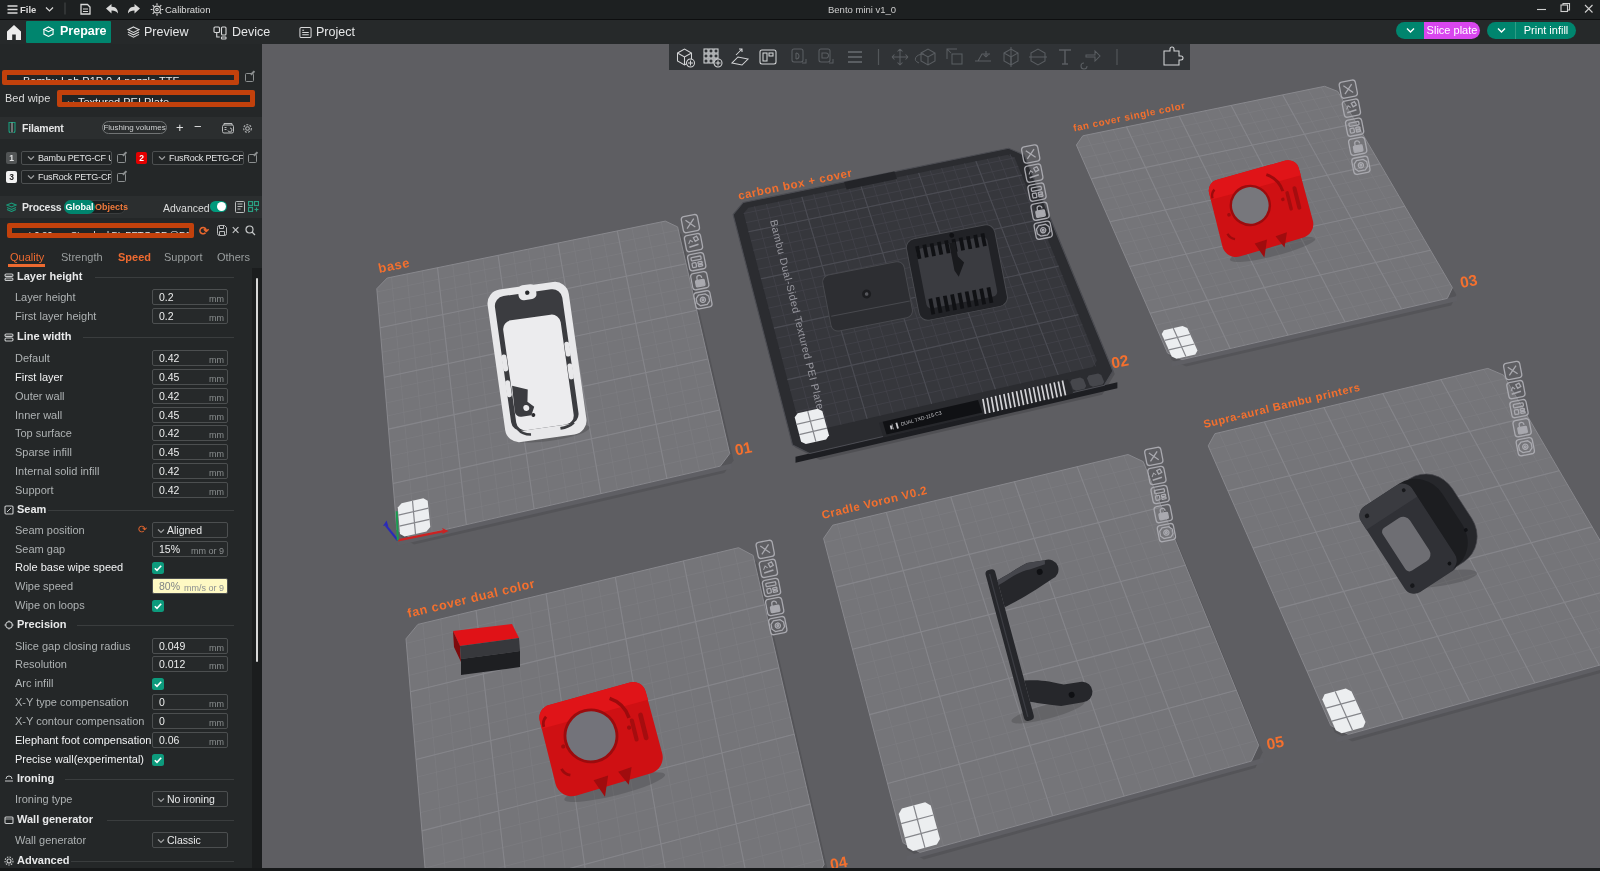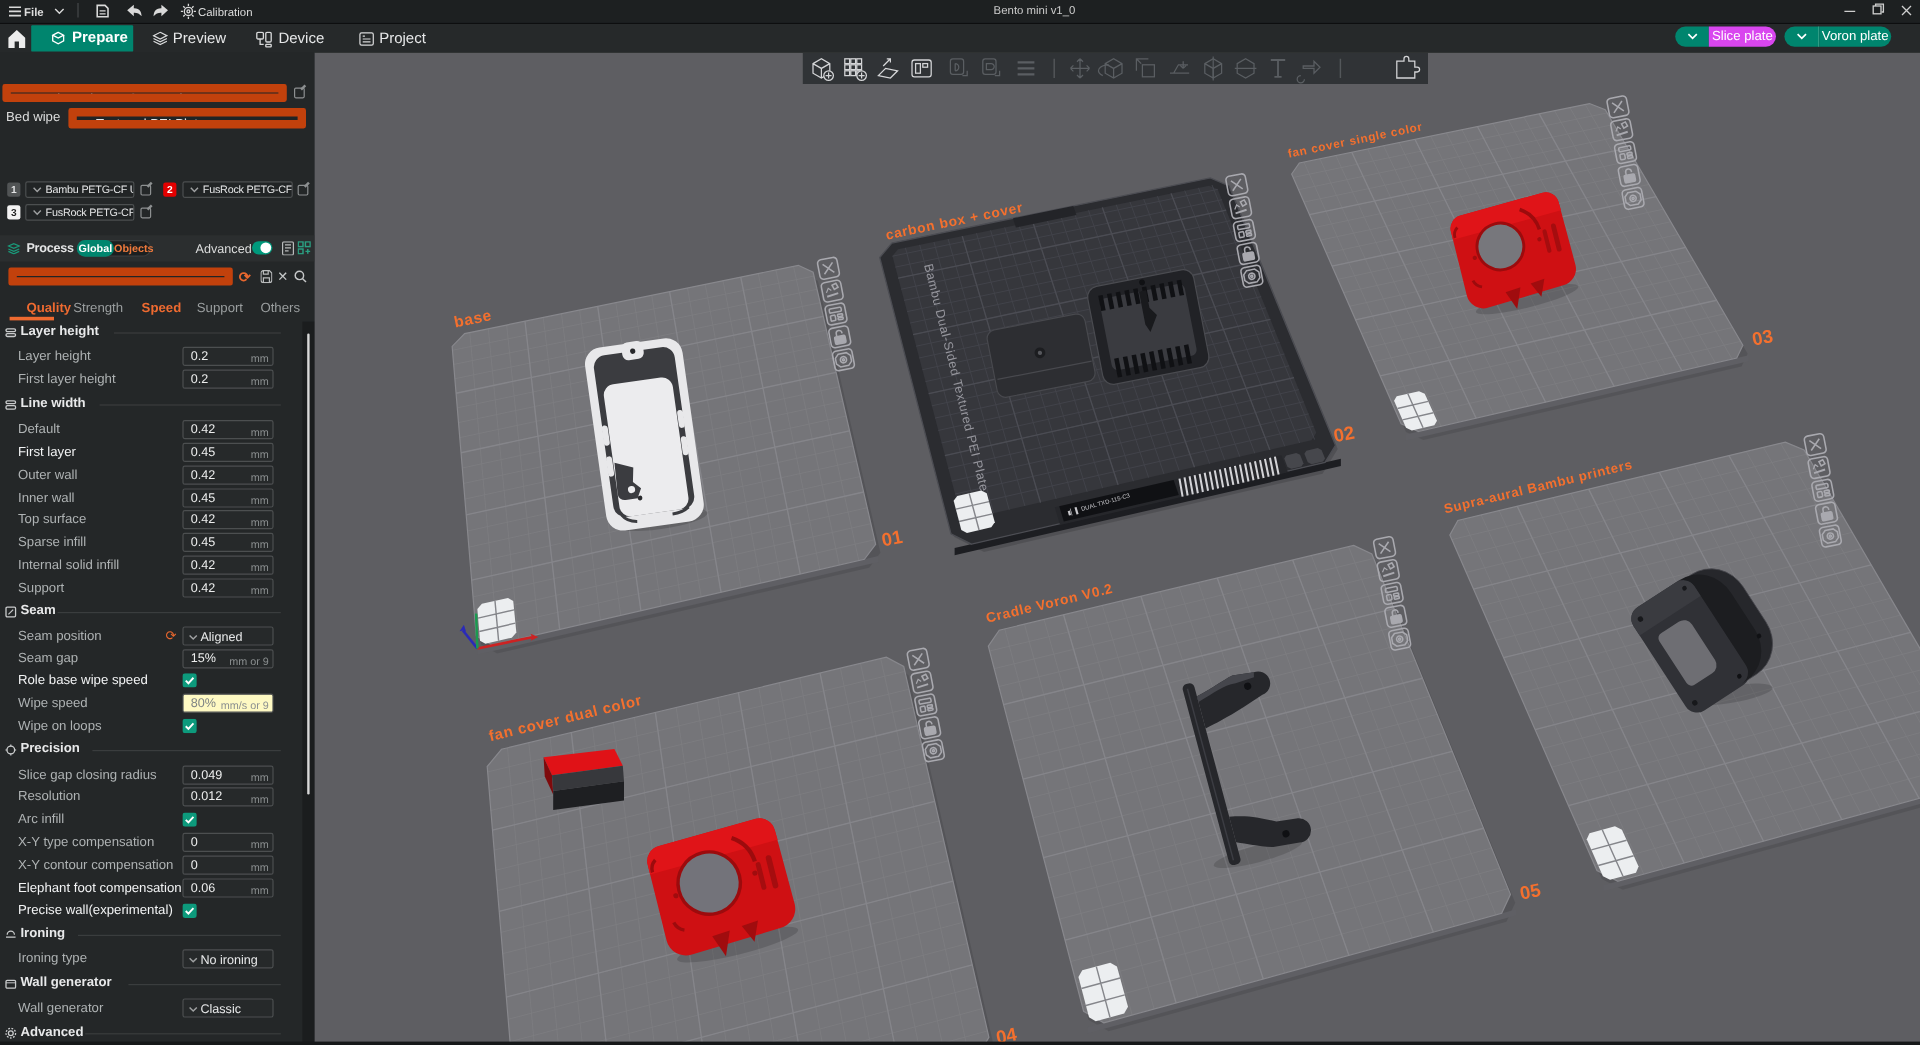--- a/index.html
+++ b/index.html
@@ -3,21 +3,21 @@
 * { margin:0; padding:0; box-sizing:border-box; }
 html,body { width:1600px; height:871px; overflow:hidden; background:#26292a; font-family:"Liberation Sans",sans-serif; }
 .abs { position:absolute; }
 #titlebar { position:absolute; left:0; top:0; width:1600px; height:19px; background:#1d2021; }
 #tabbar { position:absolute; left:0; top:19px; width:1600px; height:25px; background:#26292a; border-top:1px solid #0d0e0f; }
 .tabtxt { position:absolute; top:0; height:24px; color:#e6e7e8; font-size:12.5px; line-height:24px; }
 #panel { position:absolute; left:0; top:44px; width:262px; height:827px; background:#242728; overflow:hidden; }
 #viewport { position:absolute; left:262px; top:44px; width:1338px; height:827px; background:#5e5e62; }
 .hdr { position:absolute; left:0; width:262px; height:22px; background:#2b2e2f; }
 .hdr .ht { position:absolute; left:22px; top:5px; font-size:10.5px; letter-spacing:-0.2px; color:#e4e5e6; font-weight:bold; }
-.combo { position:absolute; background:#212425; border:7px solid #c2410c; border-radius:2px; color:#e8e9ea; font-size:11px; white-space:nowrap; overflow:hidden; }
+.combo { position:absolute; background:#212425; border:5px solid #c2410c; border-radius:2px; color:#e8e9ea; font-size:11px; white-space:nowrap; overflow:hidden; }
 .grp { position:absolute; left:0; width:250px; height:16px; }
 .grp .gt { position:absolute; left:17px; top:1px; font-size:11px; font-weight:bold; color:#e8e9ea; }
 .grp .gl { position:absolute; right:16px; top:8px; border-top:1px solid #3a3d3e; }
 .row { position:absolute; left:0; width:250px; height:17px; }
 .row .lab { position:absolute; left:15px; top:2px; font-size:11px; color:#aeb2b3; }
 .row .lab.mod { color:#f2f3f4; }
 .row .inp { position:absolute; left:152px; top:0; width:76px; height:16px; background:#26292a; border:1px solid #4c4f50; border-radius:2px; }
 .row .inp.dis { background:#fef9c3; }
 .row .inp .val { position:absolute; left:6px; top:1px; font-size:10.5px; color:#eceded; }
 .row .inp.dis .val { color:#7f8485; }
@@ -95,21 +95,21 @@
     </svg>
   <div class="tabtxt" style="left:316px">Project</div>
   <div class="tbtn" style="left:1396px;width:28px;background:#00856e;border-radius:9px 0 0 9px"><svg width="9" height="7" viewBox="0 0 9 7" style="margin-top:5px">
         <path d="M1,1.5 L4.5,5 L8,1.5" stroke="#fff" stroke-width="1.4" fill="none"></path>
       </svg></div>
   <div class="tbtn" style="left:1424px;width:56px;background:#d946ef;border-radius:0 9px 9px 0">Slice plate</div>
   <div class="tbtn" style="left:1487px;width:28px;background:#00856e;border-radius:9px 0 0 9px"><svg width="9" height="7" viewBox="0 0 9 7" style="margin-top:5px">
         <path d="M1,1.5 L4.5,5 L8,1.5" stroke="#fff" stroke-width="1.4" fill="none"></path>
       </svg></div>
   <div class="abs" style="left:1515px;top:2px;width:1px;height:17px;background:#2e9c85"></div>
-  <div class="tbtn" style="left:1516px;width:60px;background:#00856e;border-radius:0 9px 9px 0">Voron plate</div>
+  <div class="tbtn" style="left:1516px;width:60px;background:#00856e;border-radius:0 9px 9px 0">Print infill</div>
 </div>
 
 <div id="viewport">
 <svg width="1338" height="827" viewBox="0 0 1338 827">
 <path d="M152.2,500.6 L462.3,429.1 L471.7,416.6 L419.6,189.9 L407.3,184.1 L129.2,241.0 L118.8,251.7 L138.9,493.0 Z" fill="#000" opacity="0.10"></path>
 <path d="M924.1,322.6 L1189.3,261.4 L1194.4,250.7 L1079.7,54.4 L1066.6,49.3 L824.8,98.8 L818.4,108.0 L909.6,316.1 Z" fill="#000" opacity="0.10"></path>
 <path d="M191.5,945.0 L555.6,844.7 L566.1,827.4 L495.1,518.4 L480.6,510.7 L159.9,587.4 L148.0,601.8 L175.6,934.4 Z" fill="#000" opacity="0.10"></path>
 <path d="M661.8,815.4 L993.4,724.1 L1000.7,708.3 L885.2,424.6 L870.1,417.5 L574.7,488.2 L565.6,501.4 L645.0,805.7 Z" fill="#000" opacity="0.10"></path>
 <path d="M1090.3,697.4 L1393.4,613.9 L1398.1,599.4 L1245.4,338.0 L1229.8,331.4 L956.9,396.7 L950.2,408.9 L1072.8,688.5 Z" fill="#000" opacity="0.10"></path>
 <path d="M558.0,416.0 L840.2,350.7 L852.8,330.1 L767.9,123.0 L745.1,113.4 L491.0,165.3 L476.2,183.0 L533.1,403.5 Z" fill="#000" opacity="0.14"></path>
@@ -547,20 +547,38 @@
 
 <div id="panel">
   <div class="combo" style="left:2px;top:26px;width:237px;height:15px;line-height:13px"><svg width="8" height="6" viewBox="0 0 8 6" style="margin:0 3px 0 5px">
         <path d="M1,1.5 L4,4.5 L7,1.5" stroke="#9fa1a2" stroke-width="1.2" fill="none"></path>
       </svg>Bambu Lab P1P 0.4 nozzle TTF</div>
   <div class="editic" style="left:245px;top:29px"></div>
   <div class="abs" style="left:5px;top:48px;font-size:11px;color:#dcdddd">Bed wipe</div>
   <div class="combo" style="left:57px;top:46px;width:198px;height:17px;line-height:15px"><svg width="8" height="6" viewBox="0 0 8 6" style="margin:0 3px 0 5px">
         <path d="M1,1.5 L4,4.5 L7,1.5" stroke="#9fa1a2" stroke-width="1.2" fill="none"></path>
       </svg>Textured PEI Plate</div>
+  <div class="hdr" style="top:73px;height:22px">
+    <svg width="10" height="11" viewBox="0 0 10 11" style="position:absolute;left:7px;top:5px" fill="none" stroke="#1a9a7a" stroke-width="1.1">
+        <path d="M2,0.5 h6 v8 a2,2 0 0 1 -6,0 Z"></path>
+        <path d="M5,0.5 v10" stroke="#c9cbcc" stroke-width="0.9"></path>
+      </svg>
+    <span class="ht">Filament</span>
+    <span style="position:absolute;left:102px;top:4px;width:65px;height:13px;border:1px solid #707374;border-radius:8px;font-size:8px;color:#cfd1d2;text-align:center;line-height:12px;white-space:nowrap">Flushing volumes</span>
+    <span style="position:absolute;left:176px;top:3px;color:#dfe0e1;font-size:13px">+</span>
+    <span style="position:absolute;left:194px;top:2px;color:#dfe0e1;font-size:13px">−</span>
+    <svg width="12" height="11" viewBox="0 0 12 11" style="position:absolute;left:222px;top:6px" fill="none" stroke="#b9bbbc" stroke-width="1">
+        <rect x="0.5" y="2" width="11" height="8" rx="1.5"></rect>
+        <path d="M2,2 v-1.5 h8 v1.5 M2.5,4.5 h2 M2.5,6.5 h2 M6,7.5 a2,2 0 1 0 2,-2.5"></path>
+      </svg>
+    <svg width="11" height="11" viewBox="0 0 12 12" style="position:absolute;right:9px;top:6px" fill="none" stroke="#b9bbbc" stroke-width="1.1">
+        <circle cx="6" cy="6" r="2"></circle>
+        <circle cx="6" cy="6" r="4.2" stroke-dasharray="2.2 1.4"></circle>
+      </svg>
+  </div>
   <div class="swatch" style="left:6px;top:108px;background:#515455;color:#e2e3e4">1</div>
   <div class="fcombo" style="left:21px;top:107px;width:91px"><svg width="8" height="6" viewBox="0 0 8 6" style="margin:0 3px 0 5px">
         <path d="M1,1.5 L4,4.5 L7,1.5" stroke="#9fa1a2" stroke-width="1.2" fill="none"></path>
       </svg>Bambu PETG-CF U...</div>
   <div class="editic" style="left:117px;top:110px"></div>
   <div class="swatch" style="left:136px;top:108px;background:#e30000;color:#fff">2</div>
   <div class="fcombo" style="left:152px;top:107px;width:92px"><svg width="8" height="6" viewBox="0 0 8 6" style="margin:0 3px 0 5px">
         <path d="M1,1.5 L4,4.5 L7,1.5" stroke="#9fa1a2" stroke-width="1.2" fill="none"></path>
       </svg>FusRock PETG-CF&amp;G</div>
   <div class="editic" style="left:248px;top:110px"></div>
@@ -599,21 +617,21 @@
   <span style="position:absolute;left:199px;top:180px;color:#e8672e;font-size:12px;font-weight:bold">⟳</span>
   <svg width="10" height="11" viewBox="0 0 10 11" style="position:absolute;left:217px;top:181px" fill="none" stroke="#b9bbbc" stroke-width="1">
       <path d="M0.5,2.5 a2,2 0 0 1 2,-2 h5 l2,2 v6 a2,2 0 0 1 -2,2 h-5 a2,2 0 0 1 -2,-2 Z"></path>
       <path d="M2.5,0.5 v3 h4 v-3 M2.5,10.5 v-4 h5 v4"></path>
     </svg>
   <span style="position:absolute;left:231px;top:180px;color:#c5c7c8;font-size:11px">✕</span>
   <svg width="11" height="11" viewBox="0 0 11 11" style="position:absolute;left:245px;top:181px" fill="none" stroke="#c5c7c8" stroke-width="1.2">
       <circle cx="4.5" cy="4.5" r="3.5"></circle>
       <path d="M7,7 l3,3"></path>
     </svg>
-  <div class="abs" style="left:22px;top:207px;font-size:11px;font-weight:bold;color:#ee6a30">Quality</div>
+  <div class="abs" style="left:10px;top:207px;font-size:11px;font-weight:normal;color:#ee6a30">Quality</div>
   <div class="abs" style="left:8px;top:220px;width:37px;height:2.5px;background:#ee6a30"></div>
   <div class="abs" style="left:61px;top:207px;font-size:11px;color:#9a9e9f">Strength</div>
   <div class="abs" style="left:118px;top:207px;font-size:11px;font-weight:bold;color:#ee6a30">Speed</div>
   <div class="abs" style="left:164px;top:207px;font-size:11px;color:#9a9e9f">Support</div>
   <div class="abs" style="left:217px;top:207px;font-size:11px;color:#9a9e9f">Others</div>
   <div class="abs" style="left:252px;top:224px;width:10px;height:603px;background:#1b1d1e"></div>
   <div class="abs" style="left:256px;top:234px;width:2px;height:384px;background:#d8d8d8;border-radius:1px"></div>
 <div class="grp" style="top:225px">
       <svg width="10" height="10" viewBox="0 0 10 10" style="position:absolute;left:4px;top:50%;margin-top:-5px" fill="none" stroke="#c9cbcc" stroke-width="1.1">
         <rect x="1" y="2" width="8" height="2.4" rx="1.2"></rect>

